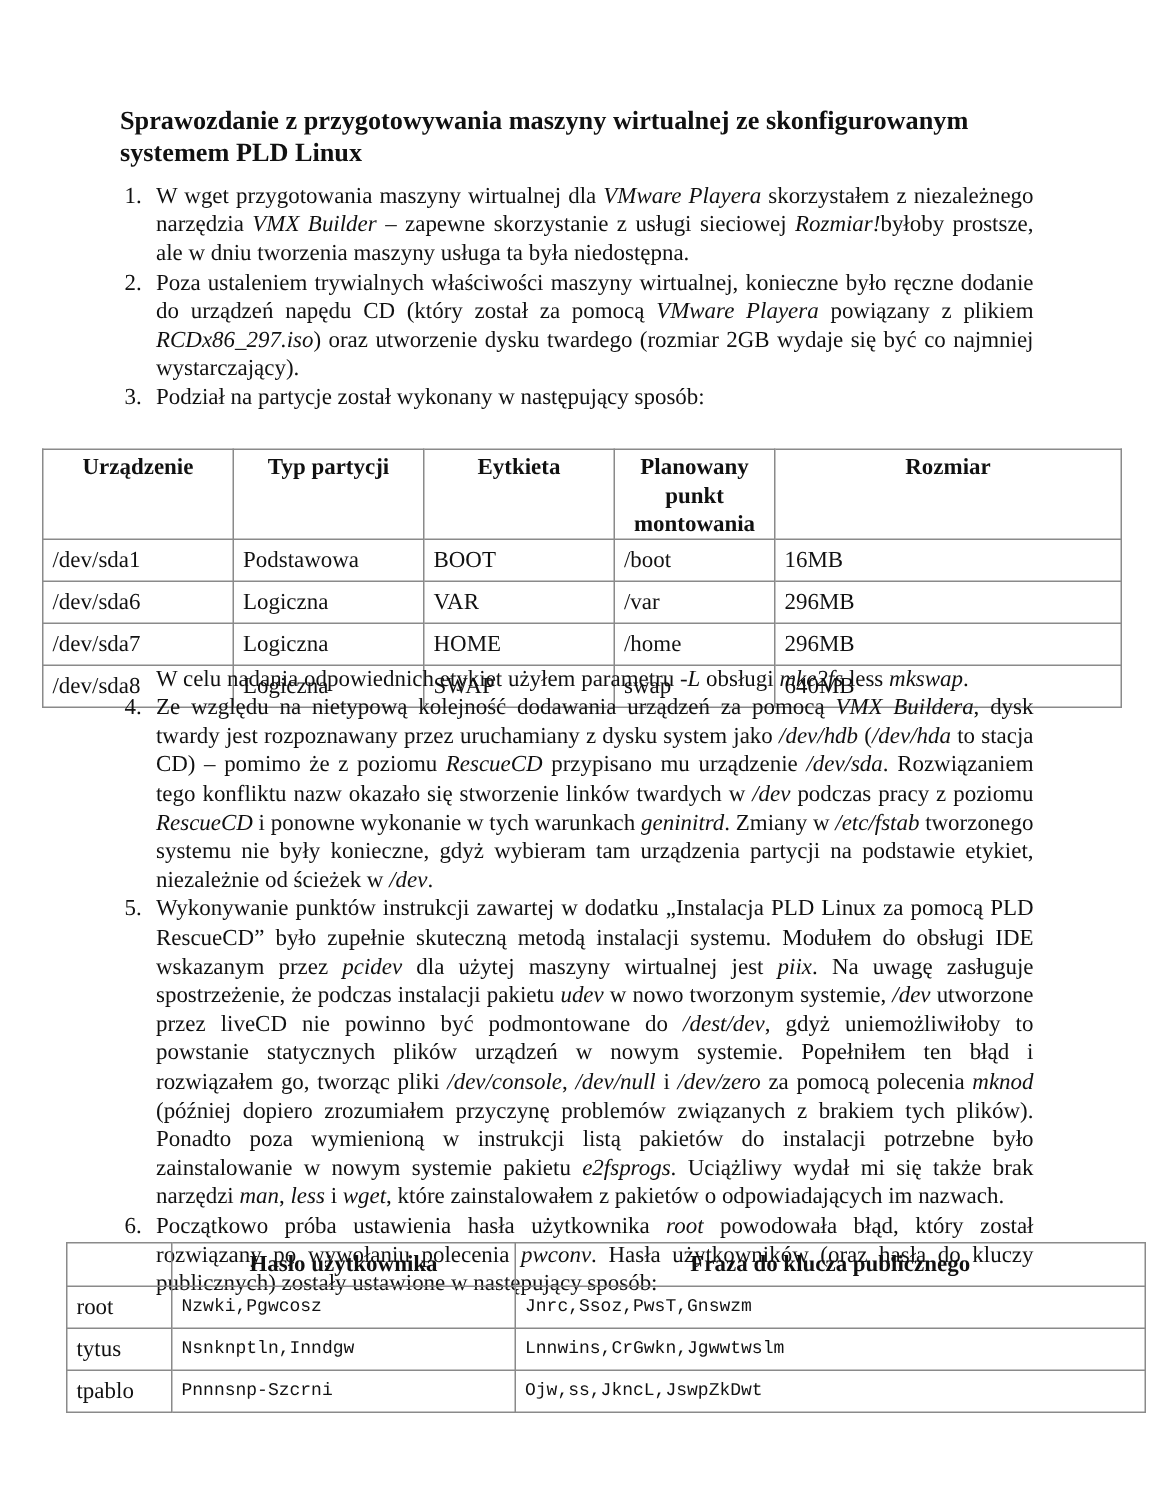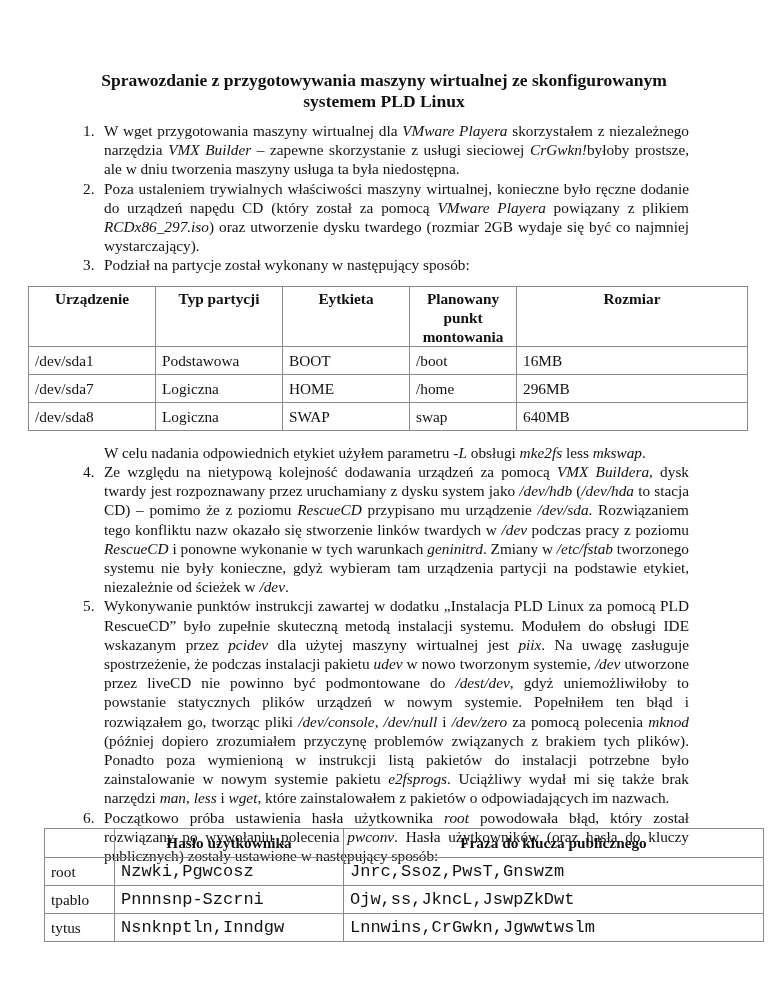--- a/index.html
+++ b/index.html
@@ -1,48 +1,48 @@
 <!DOCTYPE html>
 <html><head>
   <meta charset="utf-8">
   <style>
     html, body { margin: 0; padding: 0; background: #ffffff; }
     body { width: 768px; height: 994px; position: relative; overflow: hidden;
            font-family: "Liberation Serif", "DejaVu Serif", serif; color: #111; font-size: 15.3px; }
     .page { position: absolute; left: 0; top: 0; width: 768px; height: 994px; }
-    .title { position: absolute; left: 80px; top: 70px; width: 608px; text-align: center;
+    .title { position: absolute; left: 80px; top: 70px; width: 608px; text-align: left;
              font-weight: bold; font-size: 17.5px; line-height: 21px; }
     .list { position: absolute; left: 80px; width: 609px; margin: 0; padding: 0; list-style: none; }
     .item { position: relative; padding-left: 24px; line-height: 19.2px; text-align: justify; }
     .item .num { position: absolute; left: 3px; top: 0; }
     .item p { margin: 0; text-align: justify; }
     .cont { position: absolute; left: 104px; width: 585px; line-height: 19.2px; text-align: justify; margin: 0; }
     i { font-style: italic; }
     table { border-collapse: collapse; position: absolute; }
     td, th { border: 1px solid #8a8a8a; padding: 0 6px; font-size: 15.3px; vertical-align: top; }
     th { font-weight: bold; text-align: center; }
-    .t1 { left: 28px; top: 286px; width: 720px; }
+    .t1 { left: 28px; top: 299px; width: 720px; }
     .t1 th { height: 52px; line-height: 19px; padding-top: 2px; }
     .t1 td { height: 27px; line-height: 27px; }
     .t2 { left: 44px; top: 828px; width: 720px; }
     .t2 th { height: 28px; line-height: 28px; }
     .t2 td { height: 27px; line-height: 27px; }
-    .mono { font-family: "Liberation Mono", "DejaVu Sans Mono", monospace; font-size: 17px; }
+    .mono { font-family: "Liberation Mono", "DejaVu Sans Mono", monospace; font-size: 12px; }
   </style>
 </head>
 <body>
 
 <div class="page">
 
   <div class="title">Sprawozdanie z przygotowywania maszyny wirtualnej ze skonfigurowanym systemem PLD Linux</div>
 
   <ol class="list" style="top:121px;">
     <li class="item">
       <span class="num">1.</span>
-      <p><span>W wget przygotowania maszyny wirtualnej dla </span><i>VMware Playera</i><span> skorzystałem z niezależnego narzędzia </span><i>VMX Builder</i><span> – zapewne skorzystanie z usługi sieciowej </span><i>CrGwkn!</i><span>byłoby prostsze, ale w dniu tworzenia maszyny usługa ta była niedostępna.</span></p>
+      <p><span>W wget przygotowania maszyny wirtualnej dla </span><i>VMware Playera</i><span> skorzystałem z niezależnego narzędzia </span><i>VMX Builder</i><span> – zapewne skorzystanie z usługi sieciowej </span><i>Rozmiar!</i><span>byłoby prostsze, ale w dniu tworzenia maszyny usługa ta była niedostępna.</span></p>
     </li>
     <li class="item">
       <span class="num">2.</span>
       <p><span>Poza ustaleniem trywialnych właściwości maszyny wirtualnej, konieczne było ręczne dodanie do urządzeń napędu CD (który został za pomocą </span><i>VMware Playera</i><span> powiązany z plikiem </span><i>RCDx86_297.iso</i><span>) oraz utworzenie dysku twardego (rozmiar 2GB wydaje się być co najmniej wystarczający).</span></p>
     </li>
     <li class="item">
       <span class="num">3.</span>
       <p><span>Podział na partycje został wykonany w następujący sposób:</span></p>
     </li>
   </ol>
@@ -57,20 +57,27 @@
         <th>Rozmiar</th>
       </tr>
     </thead>
     <tbody id="t1body">
         <tr>
           <td>/dev/sda1</td>
           <td>Podstawowa</td>
           <td>BOOT</td>
           <td>/boot</td>
           <td>16MB</td>
+        </tr>
+        <tr>
+          <td>/dev/sda6</td>
+          <td>Logiczna</td>
+          <td>VAR</td>
+          <td>/var</td>
+          <td>296MB</td>
         </tr>
         <tr>
           <td>/dev/sda7</td>
           <td>Logiczna</td>
           <td>HOME</td>
           <td>/home</td>
           <td>296MB</td>
         </tr>
         <tr>
           <td>/dev/sda8</td>
@@ -107,25 +114,25 @@
         <th>Fraza do klucza publicznego</th>
       </tr>
     </thead>
     <tbody id="t2body">
         <tr>
           <td>root</td>
           <td class="mono">Nzwki,Pgwcosz</td>
           <td class="mono">Jnrc,Ssoz,PwsT,Gnswzm</td>
         </tr>
         <tr>
+          <td>tytus</td>
+          <td class="mono">Nsnknptln,Inndgw</td>
+          <td class="mono">Lnnwins,CrGwkn,Jgwwtwslm</td>
+        </tr>
+        <tr>
           <td>tpablo</td>
           <td class="mono">Pnnnsnp-Szcrni</td>
           <td class="mono">Ojw,ss,JkncL,JswpZkDwt</td>
-        </tr>
-        <tr>
-          <td>tytus</td>
-          <td class="mono">Nsnknptln,Inndgw</td>
-          <td class="mono">Lnnwins,CrGwkn,Jgwwtwslm</td>
         </tr>
       </tbody>
   </table>
 
 </div>
 
 </body></html>

